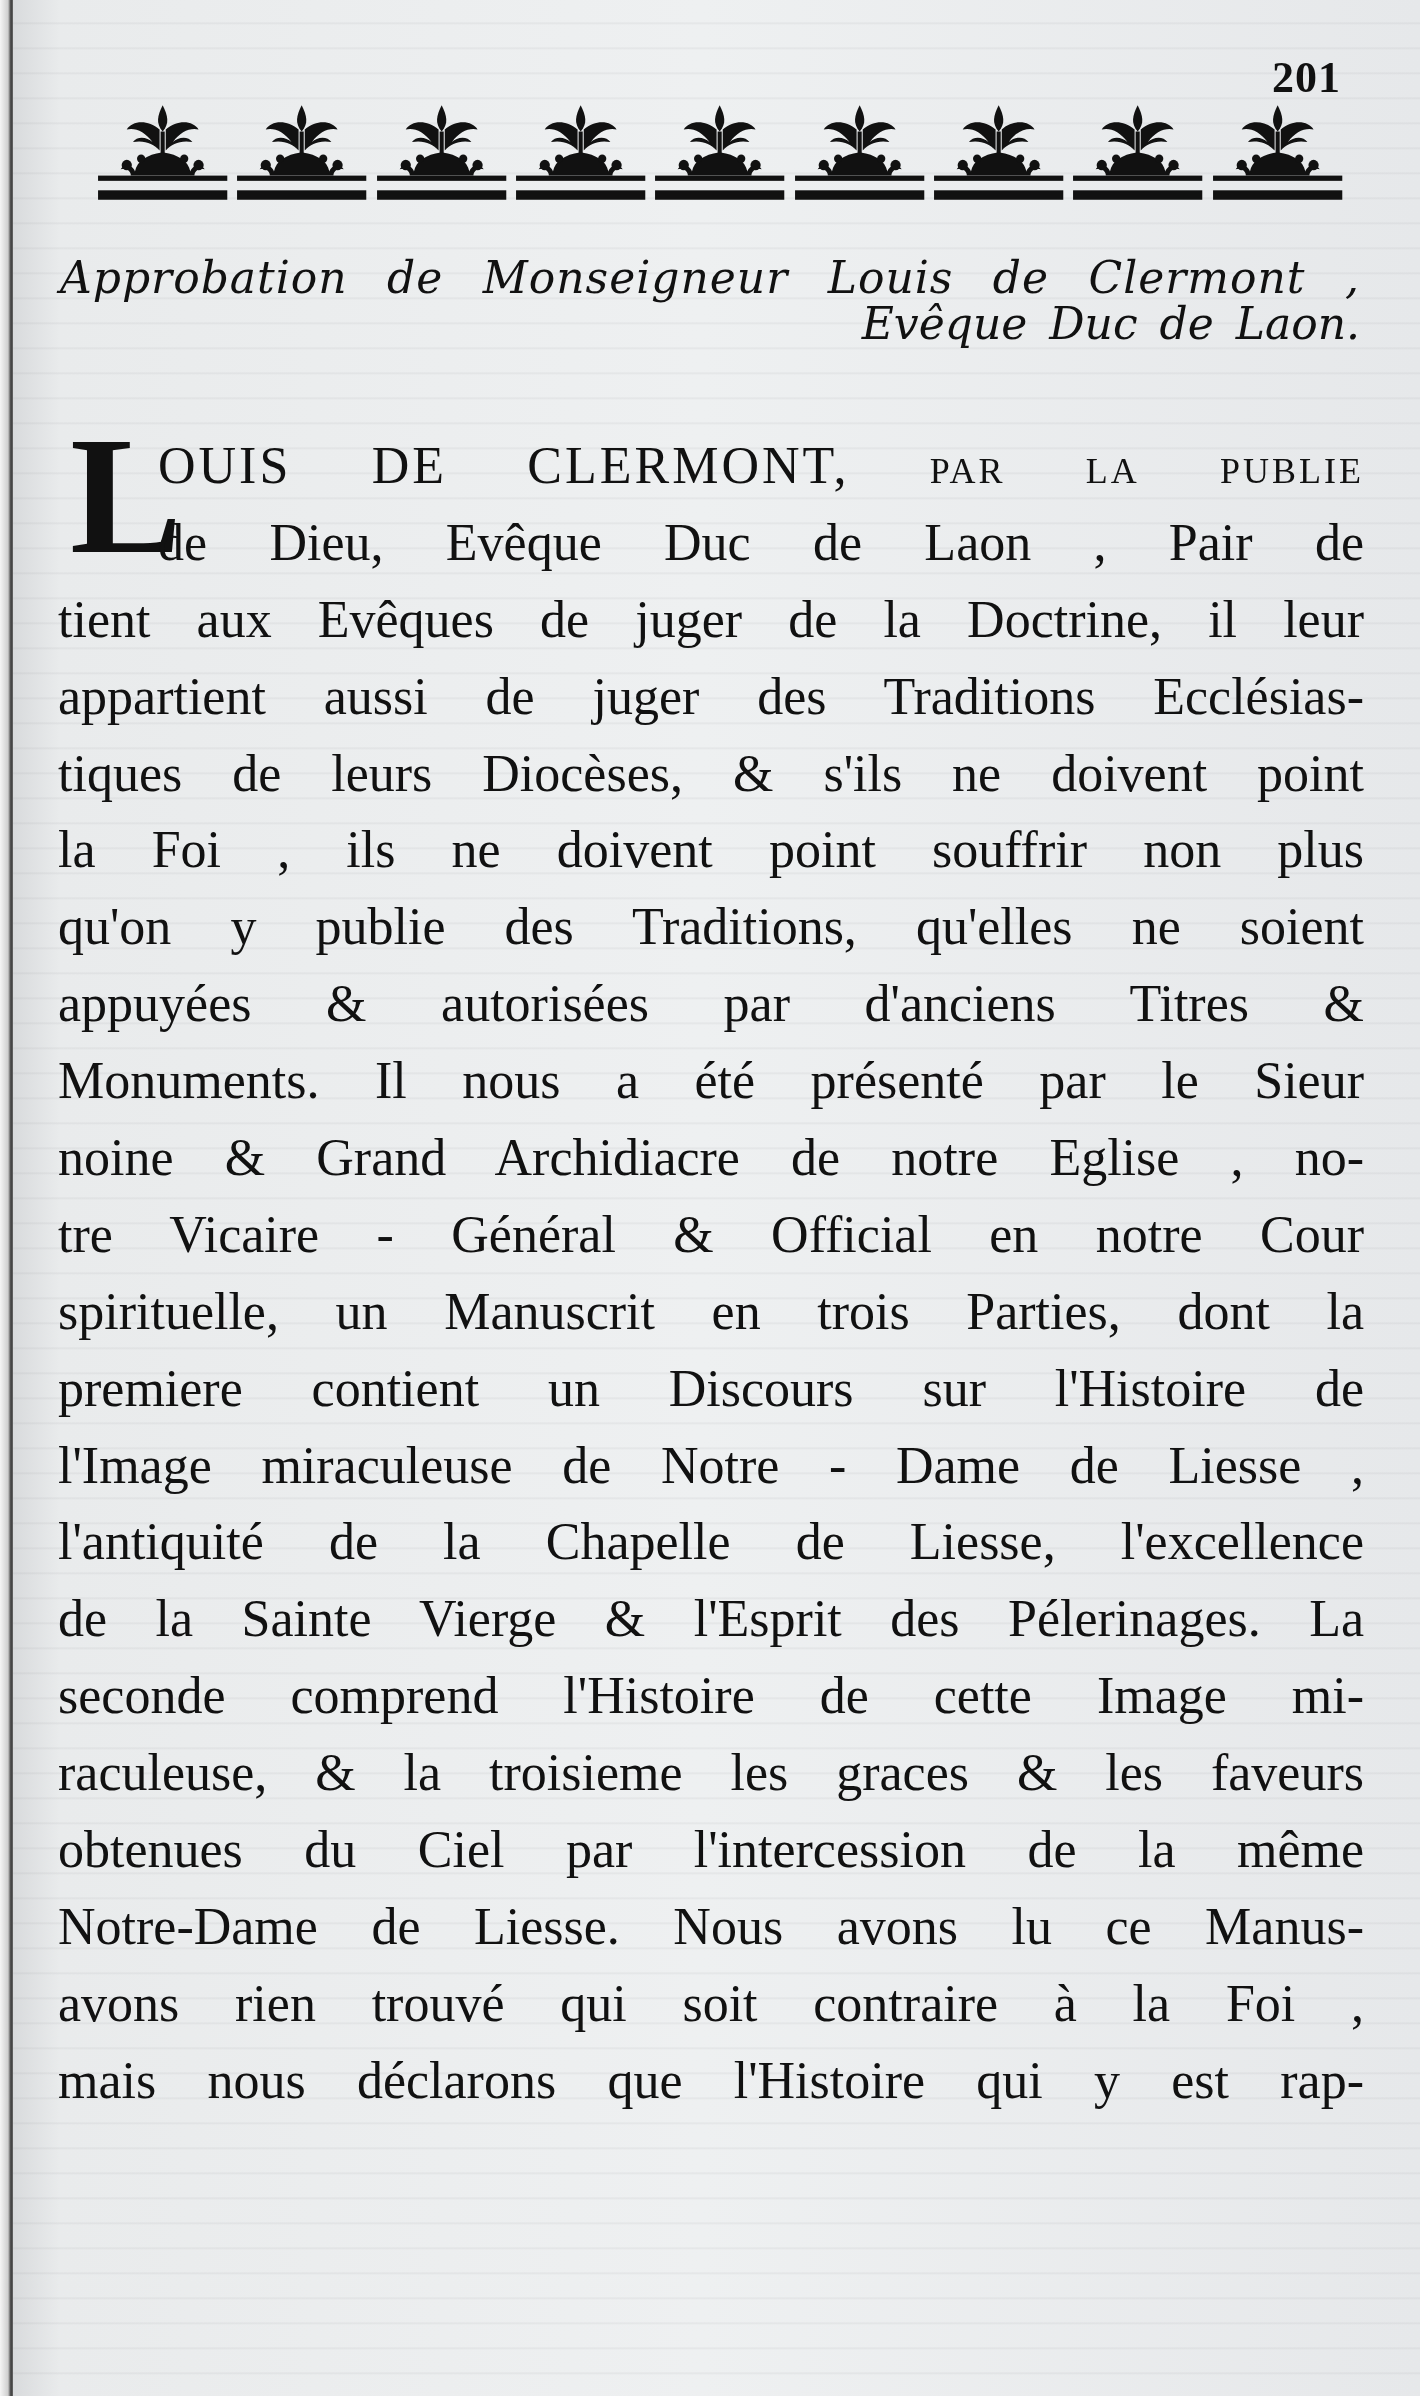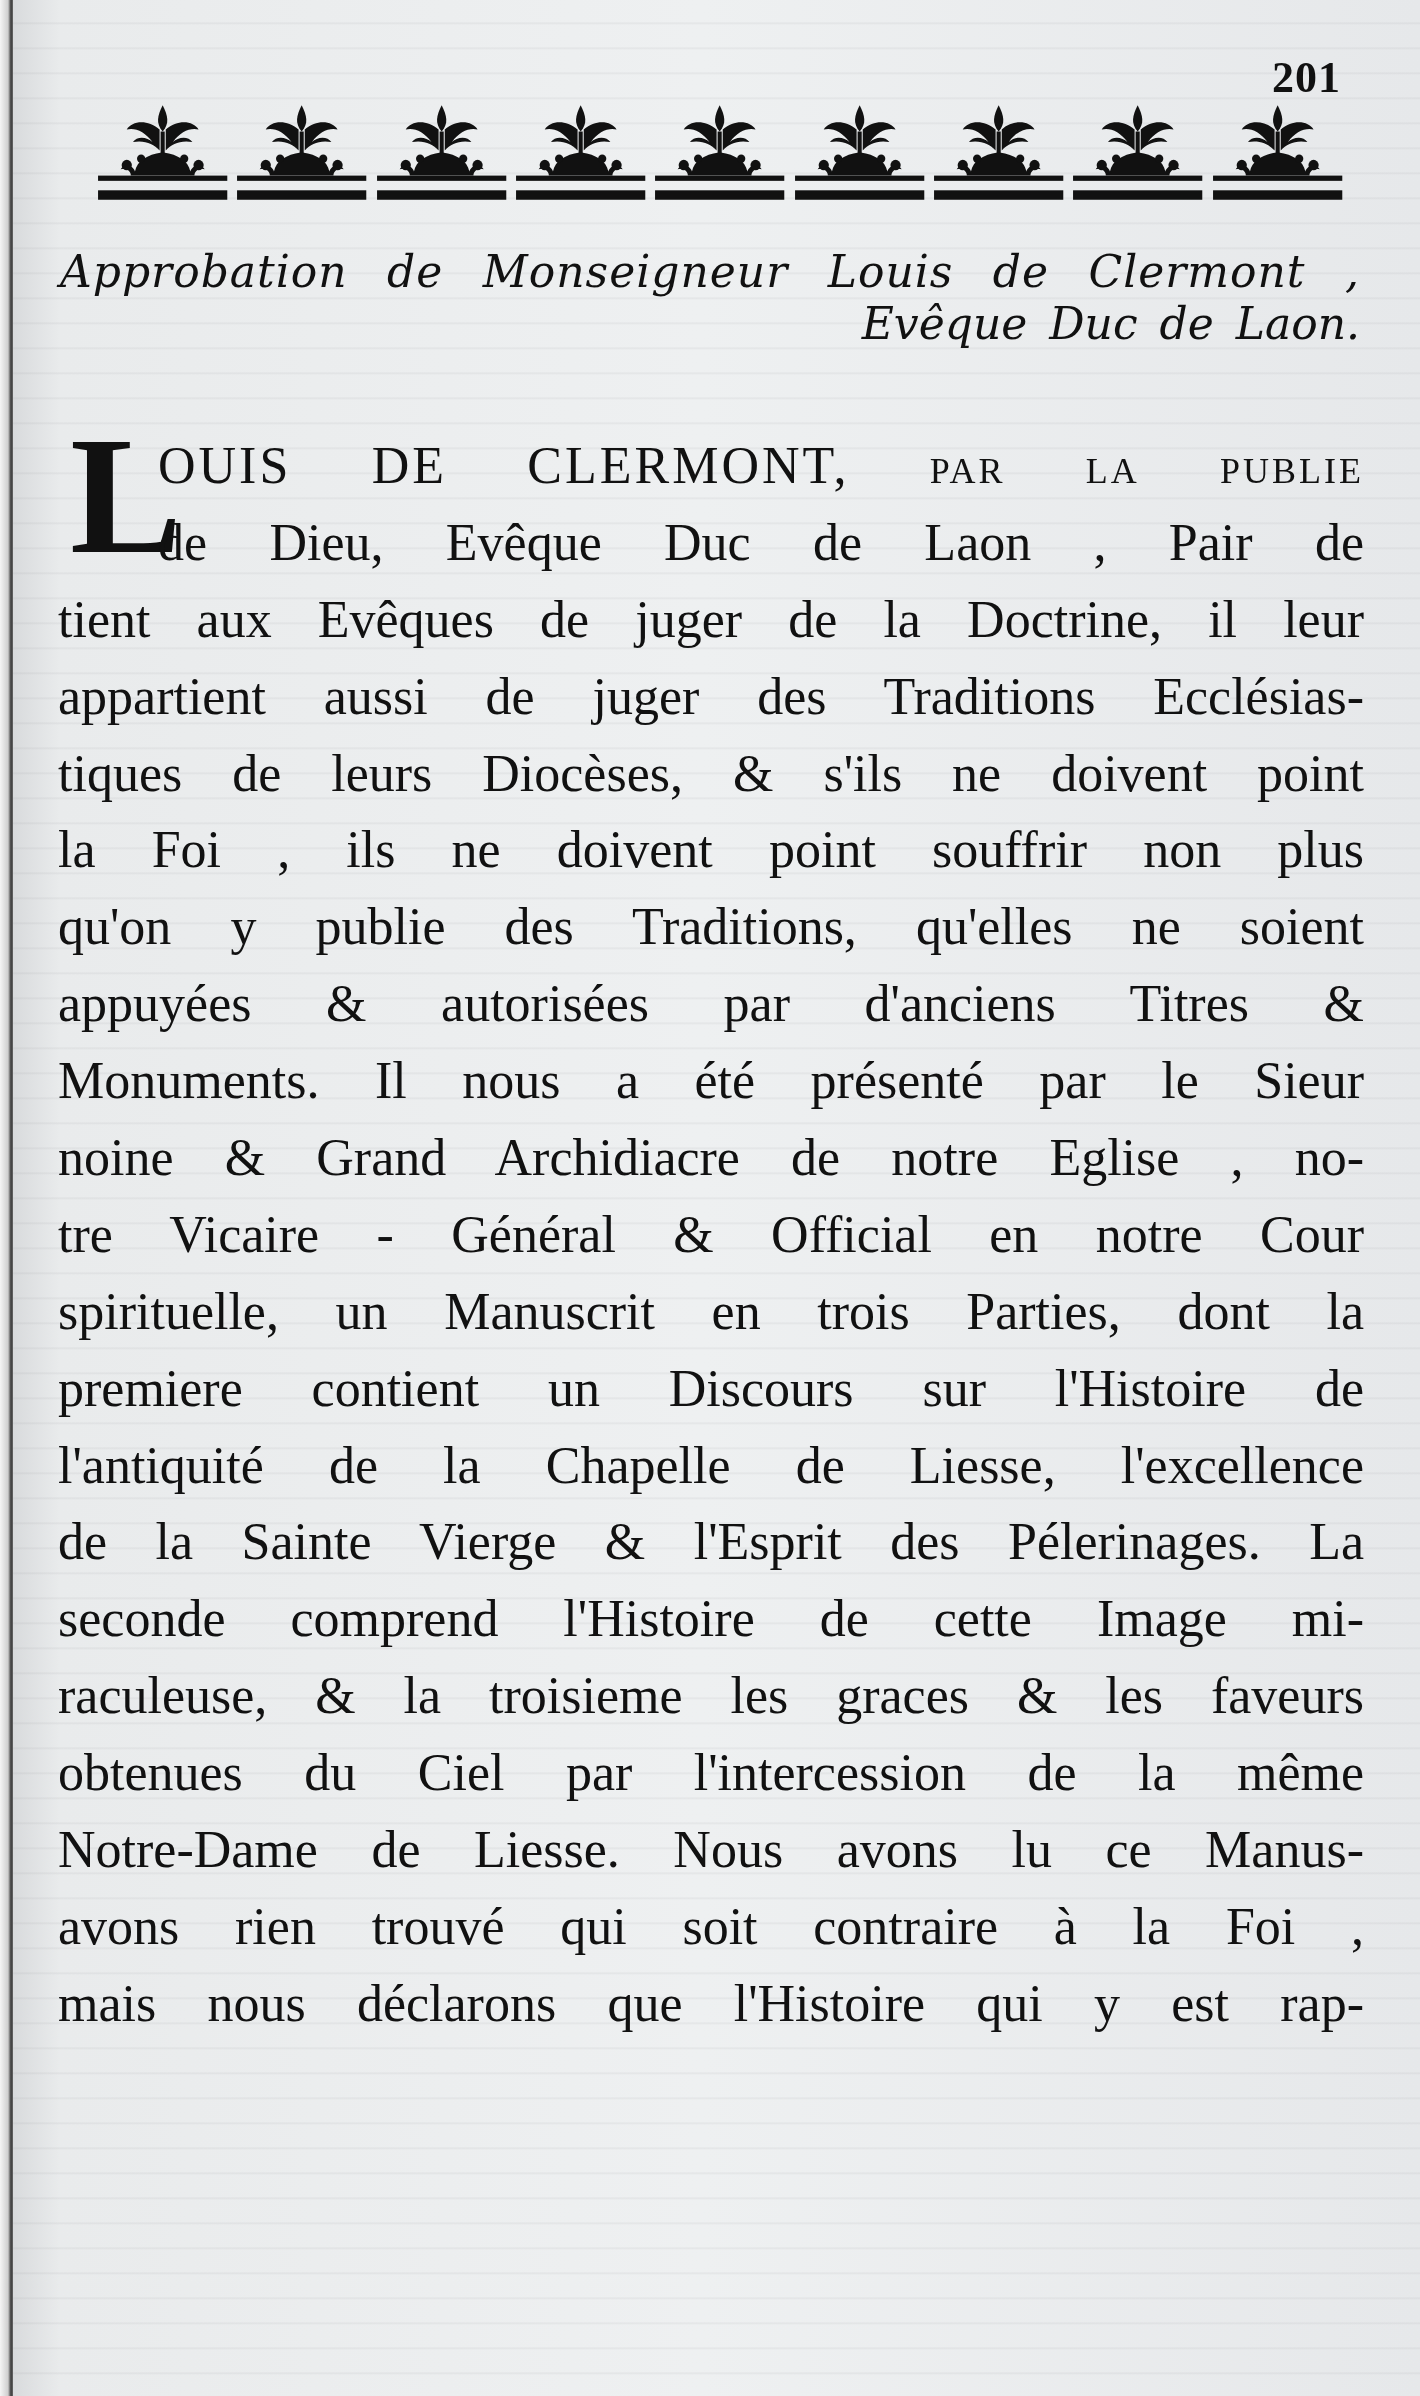--- a/index.html
+++ b/index.html
@@ -29,21 +29,21 @@
   }
   .ornament {
     flex:1; position:relative; height:100%;
   }
   .ornament svg { width:100%; height:100%; display:block; }
   .title {
     position:absolute; left:60px; width:1300px;
     font-family:"DejaVu Serif", serif; font-style:italic; font-size:44px;
     text-align:right; white-space:nowrap;
   }
-  .title.l1 { top:246px; letter-spacing:1px; word-spacing:22px; text-align:justify; text-align-last:justify; }
+  .title.l1 { top:252px; letter-spacing:1px; word-spacing:22px; text-align:justify; text-align-last:justify; }
   .title.l2 { top:298px; word-spacing:8px; }
   .body-text {
     position:absolute; left:58px; top:428px; width:1306px;
     font-family:"Liberation Serif", serif; font-size:52px; line-height:76.9px;
   }
   .line {
     display:block; white-space:nowrap; height:76.9px;
     text-align:justify; text-align-last:justify;
   }
   .line.first { padding-left:100px; letter-spacing:3px; }
@@ -212,20 +212,21 @@
     <span class="line">appartient aussi de juger des Traditions Ecclésias-</span>
     <span class="line">tiques de leurs Diocèses, &amp; s'ils ne doivent point</span>
     <span class="line">la Foi , ils ne doivent point souffrir non plus</span>
     <span class="line">qu'on y publie des Traditions, qu'elles ne soient</span>
     <span class="line">appuyées &amp; autorisées par d'anciens Titres &amp;</span>
     <span class="line">Monuments. Il nous a été présenté par le Sieur</span>
     <span class="line">noine &amp; Grand Archidiacre de notre Eglise , no-</span>
     <span class="line">tre Vicaire - Général &amp; Official en notre Cour</span>
     <span class="line">spirituelle, un Manuscrit en trois Parties, dont la</span>
     <span class="line">premiere contient un Discours sur l'Histoire de</span>
+    <span class="line">l'Image miraculeuse de Notre - Dame de Liesse ,</span>
     <span class="line">l'antiquité de la Chapelle de Liesse, l'excellence</span>
     <span class="line">de la Sainte Vierge &amp; l'Esprit des Pélerinages. La</span>
     <span class="line">seconde comprend l'Histoire de cette Image mi-</span>
     <span class="line">raculeuse, &amp; la troisieme les graces &amp; les faveurs</span>
     <span class="line">obtenues du Ciel par l'intercession de la même</span>
     <span class="line">Notre-Dame de Liesse. Nous avons lu ce Manus-</span>
     <span class="line">avons rien trouvé qui soit contraire à la Foi ,</span>
     <span class="line">mais nous déclarons que l'Histoire qui y est rap-</span>
 
   </div>

